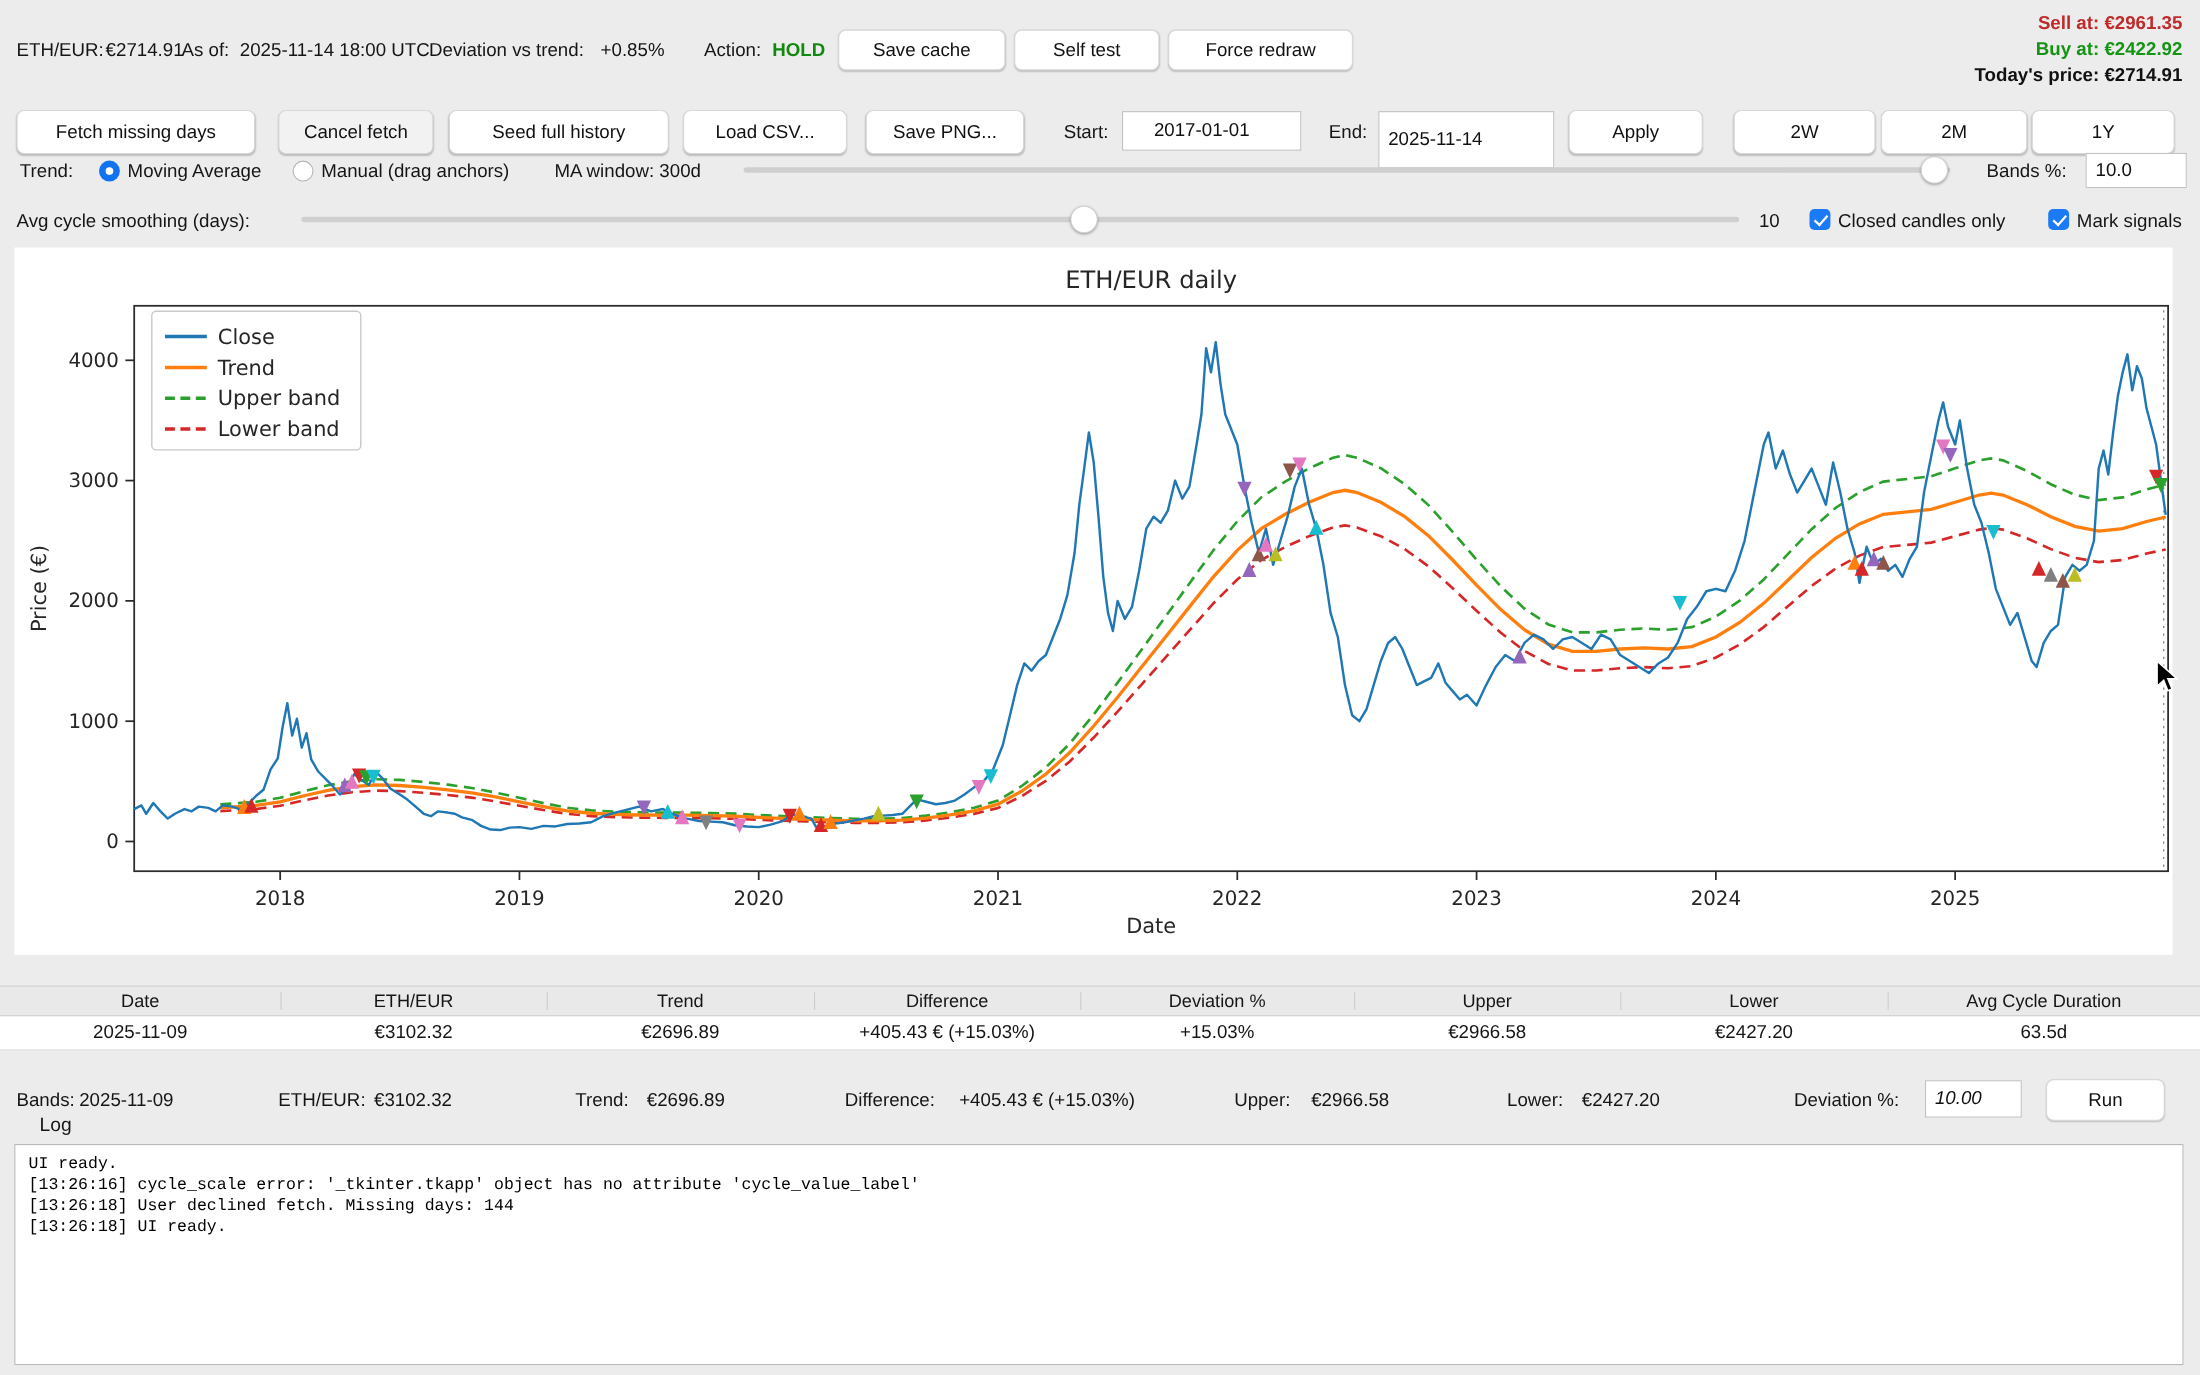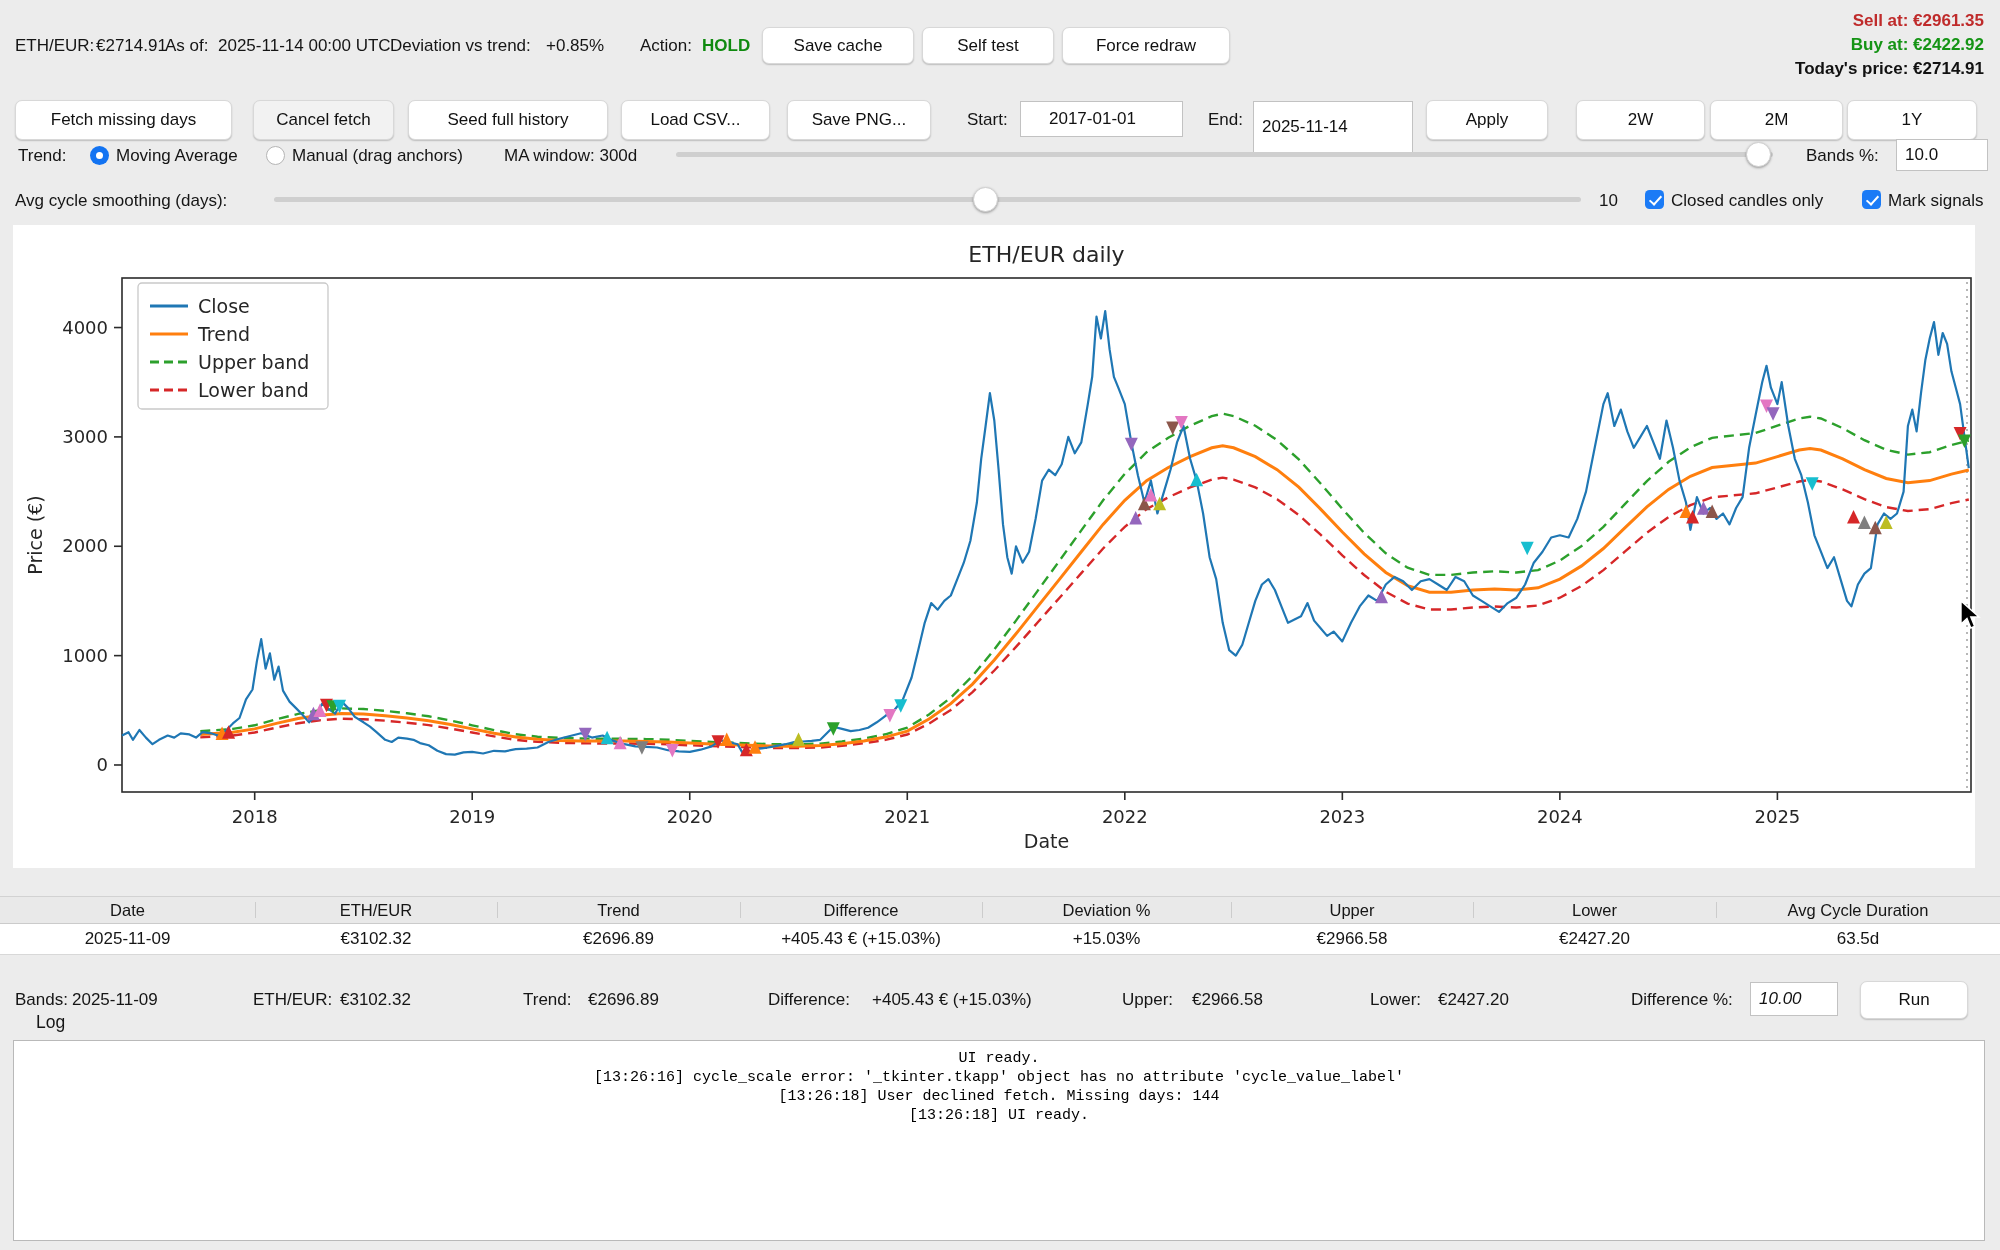--- a/index.html
+++ b/index.html
@@ -28,33 +28,33 @@
   #price-chart text{font-family:"DejaVu Sans",sans-serif;fill:#262626;}
   .thead{position:absolute;left:0;top:896px;width:2000px;height:28px;background:#e9e9e9;
          border-top:1px solid #d2d2d2;border-bottom:1px solid #cbcbcb;box-sizing:border-box;}
   .trow{position:absolute;left:0;top:924px;width:2000px;height:31px;background:#ffffff;
         border-bottom:1px solid #d8d8d8;box-sizing:border-box;}
   .tcell{position:absolute;top:0;height:100%;display:flex;align-items:center;justify-content:center;}
   .thead .tcell{font-size:16.5px;}
   .trow  .tcell{font-size:17px;}
   .tsep{position:absolute;top:5px;bottom:5px;width:1px;background:#cccccc;}
   .log-box{position:absolute;left:13px;top:1040px;width:1972px;height:201px;background:#ffffff;
-           border:1px solid #b9b9b9;box-sizing:border-box;padding:8px 12px;overflow:hidden;text-align:center;}
+           border:1px solid #b9b9b9;box-sizing:border-box;padding:8px 12px;overflow:hidden;}
   .mono{font-family:"Liberation Mono",monospace;font-size:15px;line-height:19px;white-space:pre;color:#000;}
   .cursor{position:absolute;left:1960px;top:600px;}
 </style>
 </head>
 <body>
 
 <div class="app">
 
   <span class="lbl" style="left:15px;top:36px">ETH/EUR:</span>
   <span class="lbl" style="left:96px;top:36px">€2714.91</span>
   <span class="lbl" style="left:165px;top:36px">As of:</span>
-  <span class="lbl" style="left:218px;top:36px">2025-11-14 00:00 UTC</span>
+  <span class="lbl" style="left:218px;top:36px">2025-11-14 18:00 UTC</span>
   <span class="lbl" style="left:390px;top:36px">Deviation vs trend:</span>
   <span class="lbl" style="left:546px;top:36px">+0.85%</span>
   <span class="lbl" style="left:640px;top:36px">Action:</span>
   <span class="lbl bold" style="left:702px;top:36px;color:#0f8a0f">HOLD</span>
 
   <div class="btn" style="left:762px;top:27px;width:150px;height:35px">Save cache</div>
   <div class="btn" style="left:922px;top:27px;width:130px;height:35px">Self test</div>
   <div class="btn" style="left:1062px;top:27px;width:166px;height:35px">Force redraw</div>
 
   <span class="lbl bold" style="right:16px;top:11px;color:#bf2b2b">Sell at: €2961.35</span>
@@ -226,21 +226,21 @@
   <span class="lbl" style="left:253px;top:990px">ETH/EUR:</span>
   <span class="lbl" style="left:340px;top:990px">€3102.32</span>
   <span class="lbl" style="left:523px;top:990px">Trend:</span>
   <span class="lbl" style="left:588px;top:990px">€2696.89</span>
   <span class="lbl" style="left:768px;top:990px">Difference:</span>
   <span class="lbl" style="left:872px;top:990px">+405.43 €  (+15.03%)</span>
   <span class="lbl" style="left:1122px;top:990px">Upper:</span>
   <span class="lbl" style="left:1192px;top:990px">€2966.58</span>
   <span class="lbl" style="left:1370px;top:990px">Lower:</span>
   <span class="lbl" style="left:1438px;top:990px">€2427.20</span>
-  <span class="lbl" style="left:1631px;top:990px">Difference %:</span>
+  <span class="lbl" style="left:1631px;top:990px">Deviation %:</span>
   <input class="entry" style="left: 1750px; top: 982px; width: 88px; height: 34px; font-style: italic;" value="10.00">
   <div class="btn" style="left:1860px;top:981px;width:106px;height:36px">Run</div>
 
   <span class="lbl" style="left:36px;top:1012px;font-size:17.5px">Log</span>
   <div class="log-box">
     <div class="mono">UI ready.</div>
     <div class="mono">[13:26:16] cycle_scale error: '_tkinter.tkapp' object has no attribute 'cycle_value_label'</div>
     <div class="mono">[13:26:18] User declined fetch. Missing days: 144</div>
     <div class="mono">[13:26:18] UI ready.</div>
   </div>

